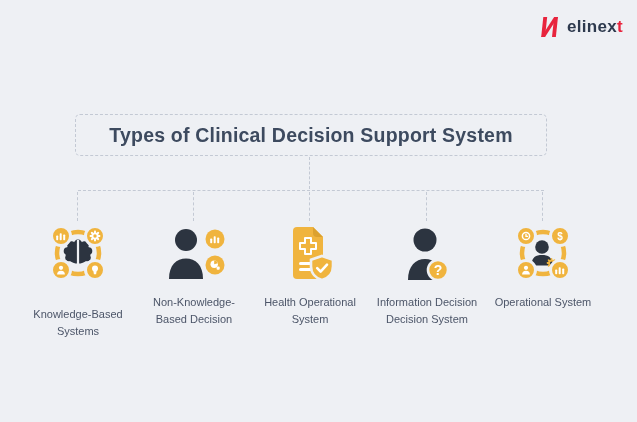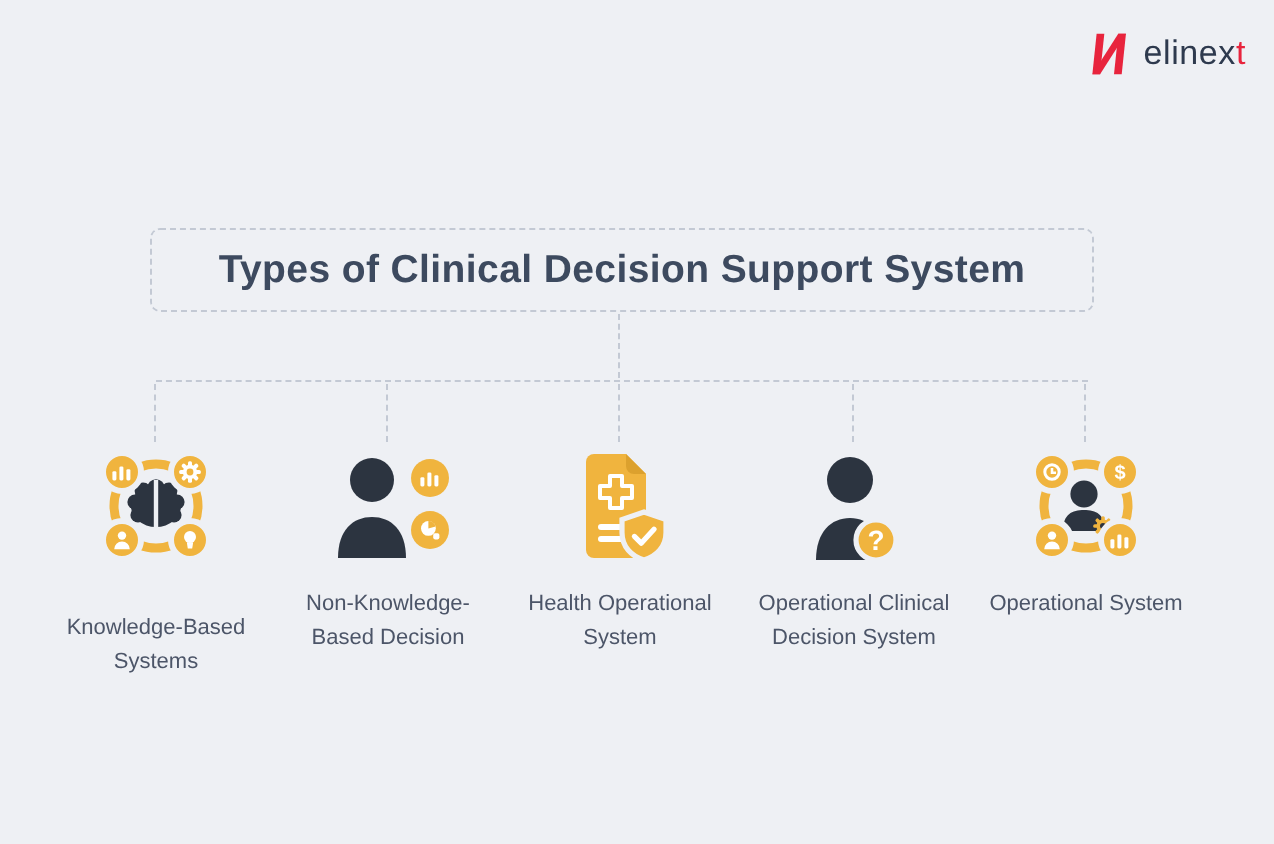--- a/index.html
+++ b/index.html
@@ -5,21 +5,21 @@
   html,body{margin:0;padding:0;background:#fff;}
   .canvas{
     position:relative;
     width:637px;height:422px;
     background:#EEF0F4;
     font-family:"Liberation Sans",sans-serif;
     overflow:hidden;
   }
   
   .logo{position:absolute;top:15px;right:14px;display:flex;align-items:center;gap:7px;}
-  .logo-text{font-size:17px;font-weight:400;color:#2E3A4E;letter-spacing:.3px;}
+  .logo-text{font-size:17px;font-weight:700;color:#2E3A4E;letter-spacing:.3px;}
   .logo-text .accent{color:#E8243D;}
   
   .title-box{
     position:absolute;left:75px;top:114px;width:472px;height:42px;
     border:1.5px dashed #C3C9D4;border-radius:5px;
     display:flex;align-items:center;justify-content:center;
     box-sizing:border-box;
   }
   .title-box h1{
     margin:0;font-size:19.5px;font-weight:700;color:#3D4A5F;letter-spacing:.2px;
@@ -186,21 +186,21 @@
           <circle cx="24" cy="15" r="11.5"></circle>
           <path d="M7 55 C7 41 14.5 34 24 34 C33.5 34 41 41 41 55 Z"></path>
         </g>
         <g>
           <circle cx="37" cy="45" r="10" fill="#F0B43E" stroke="#EEF0F4" stroke-width="2.6"></circle>
           <text x="37" y="50" text-anchor="middle" font-family="Liberation Sans, sans-serif" font-size="14" font-weight="bold" fill="#fff">?</text>
         </g>
       </svg>
     </div>
     <div class="label">
-      <div>Operational Clinical</div>
+      <div>Information Decision</div>
       <div>Decision System</div>
     </div>
   </div>
 
   <div class="item i5">
     <div class="icon-wrap">
       <svg width="64" height="62" viewBox="0 0 64 62">
         <circle cx="32" cy="30" r="21" fill="none" stroke="#F0B43E" stroke-width="4.5"></circle>
 
         <g>

